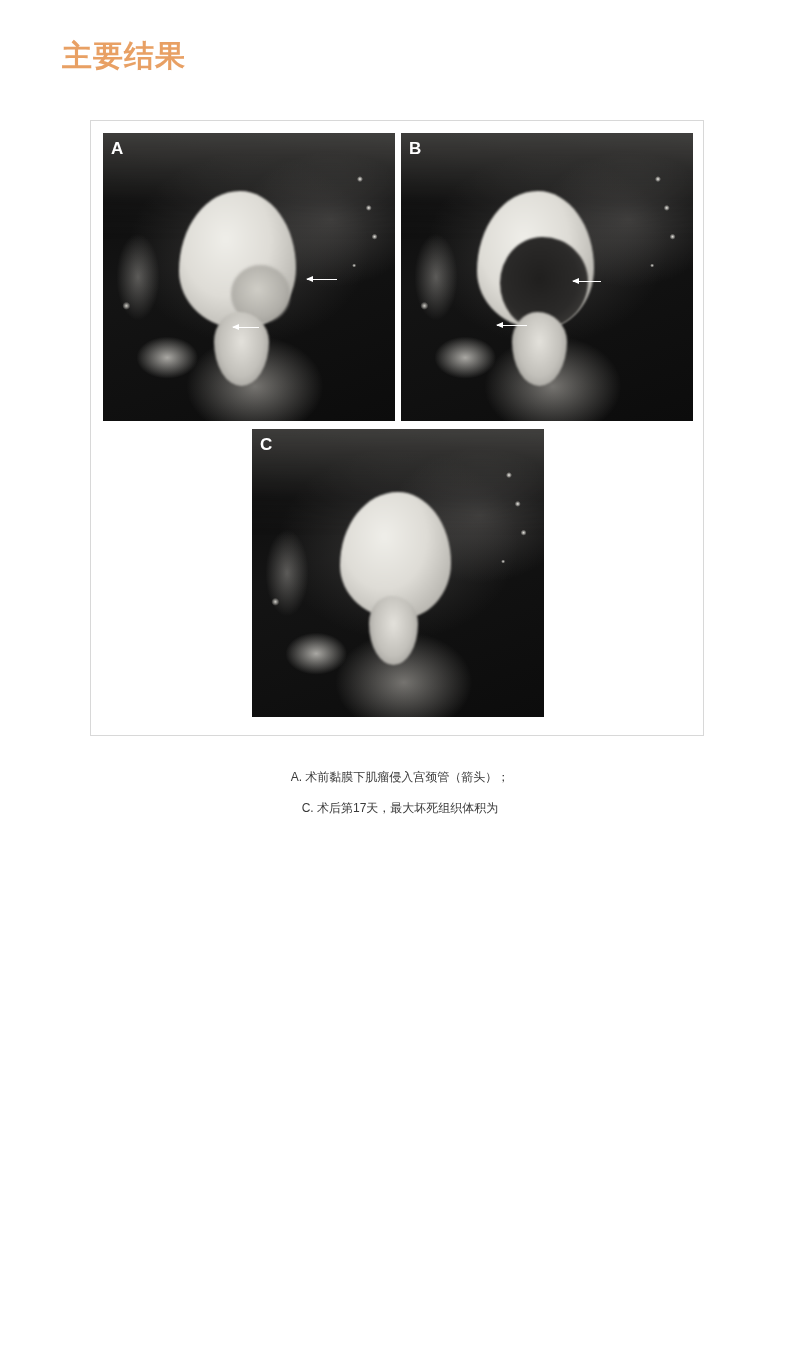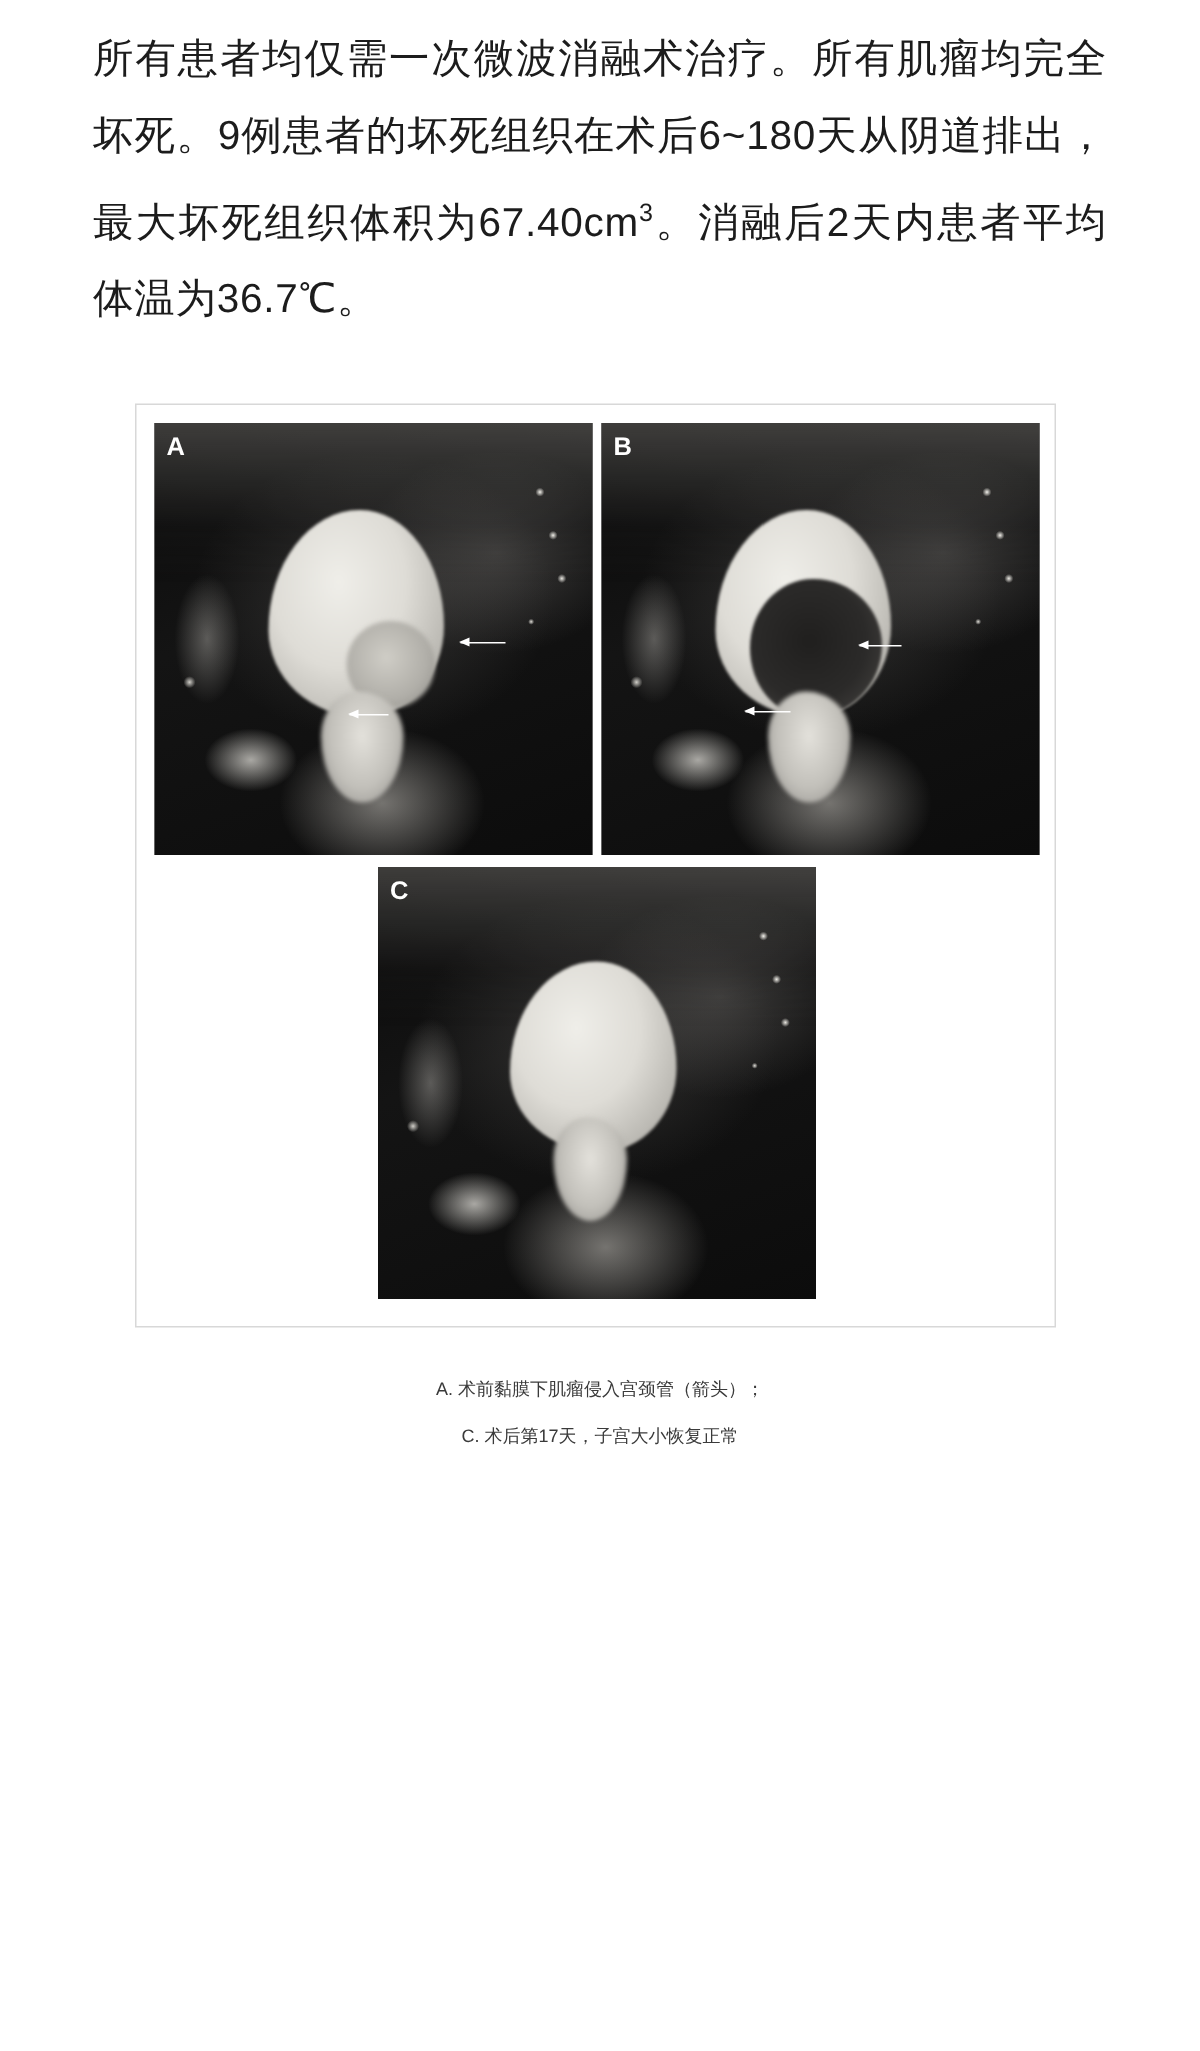--- a/index.html
+++ b/index.html
@@ -184,25 +184,23 @@
     line-height: 31px;
   }
   .caption div { white-space: nowrap; }
   sup { font-size: 0.62em; vertical-align: super; }
 </style>
 </head>
 <body>
 
 <div class="page">
 
-
-
-  <div class="body-text">
-    <span>所有患者均仅需一次微波消融术治疗。所有肌</span><span>瘤均完全坏死。9例患者的坏死组织在术后</span><span>6~180天从阴道排出，最大坏死组织体积为</span><span>67.40cm</span><sup>3</sup><span>。消融后2天内患者平均体温为</span><span>36.7℃。</span>
-  </div>
+  <h1 class="section-title">主要结果</h1>
+
+
 
   <div class="figure-box">
 
     <div class="panels-top">
 
       <div class="mri mri-a">
         <div class="tissue"></div>
         <div class="bodywall"></div>
         <div class="uterus"></div>
         <div class="fibroid-bright"></div>
@@ -233,16 +231,16 @@
       <div class="uterus" style="left:30%; top:22%; width:38%; height:44%;"></div>
       <div class="cervix" style="left:40%; top:58%; width:17%; height:24%;"></div>
       <div class="spots"></div>
       <div class="panel-label">C</div>
     </div>
 
   </div>
 
   <div class="caption">
     <div>A. 术前黏膜下肌瘤侵入宫颈管（箭头）；</div>
-    <div>C. 术后第17天，子宫大小恢复正常</div>
+    <div>C. 术后第17天，最大坏死组织体积为</div>
   </div>
 
 </div>
 
 </body></html>

